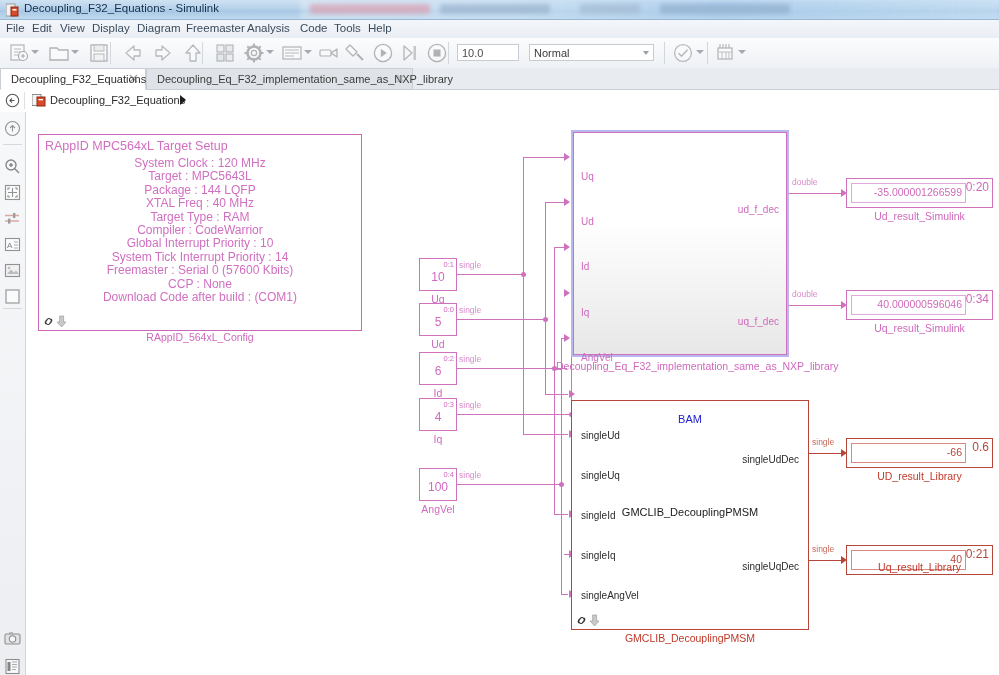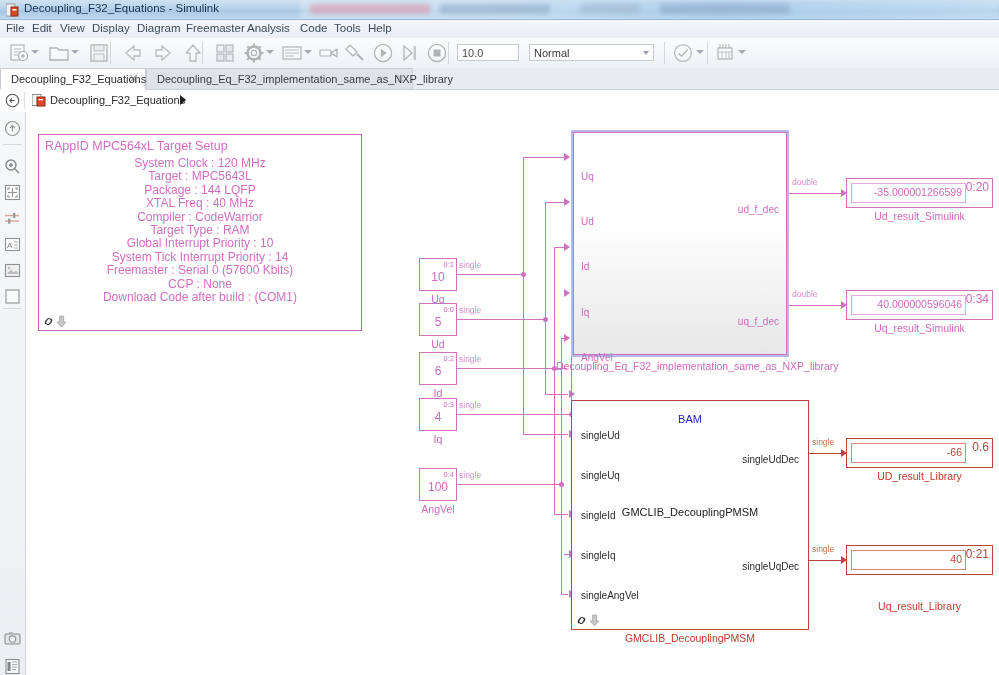--- a/index.html
+++ b/index.html
@@ -319,36 +319,37 @@
 
   <div class="canvas">
 
     <div class="annot" style="left:12px;top:22px;width:324px;height:197px">
       <div class="hdr">RAppID MPC564xL Target Setup</div>
       <div class="body">
         <div>System Clock : 120 MHz</div>
         <div>Target : MPC5643L</div>
         <div>Package : 144 LQFP</div>
         <div>XTAL Freq : 40 MHz</div>
+        <div>Target Type : RAM</div>
         <div>Compiler : CodeWarrior</div>
-        <div>Target Type : RAM</div>
         <div>Global Interrupt Priority : 10</div>
         <div>System Tick Interrupt Priority : 14</div>
         <div>Freemaster : Serial 0 (57600 Kbits)</div>
         <div>CCP : None</div>
         <div>Download Code after build : (COM1)</div>
       </div>
       <svg style="position:absolute;left:3px;bottom:2px;width:13px;height:13px" viewBox="0 0 13 13">
         <path d="M4 9a2.3 2.3 0 010-3.2l2-2A2.3 2.3 0 019 7l-1 1" fill="none" stroke="#444" stroke-width="1.1"></path>
         <path d="M9 4a2.3 2.3 0 010 3.2l-2 2A2.3 2.3 0 014 6l1-1" fill="none" stroke="#444" stroke-width="1.1"></path>
       </svg>
       <svg style="position:absolute;left:17px;bottom:2px;width:11px;height:13px" viewBox="0 0 11 13">
         <path d="M3.6 1h4v6h2.4L5.6 12 1 7h2.6z" fill="#c9c9c9" stroke="#a6a6a6" stroke-width="0.8"></path>
       </svg>
     </div>
+    <div class="blk-label lbl-mag" style="left:12px;top:219px;width:324px">RAppID_564xL_Config</div>
 
     <div class="const" style="left:393px;top:146px;width:38px;height:33px">
       <div class="tag">0:1</div>
       <div class="num">10</div>
     </div>
     <div class="sigtype" style="left:433px;top:148px">single</div>
     <div class="blk-label lbl-mag" style="left:393px;top:181px;width:38px">Uq</div>
 
     <div class="const" style="left:393px;top:191px;width:38px;height:33px">
       <div class="tag">0:0</div>
@@ -494,16 +495,16 @@
       <div class="tag">0.6</div>
     </div>
     <div class="blk-label lbl-red" style="left:820px;top:358px;width:147px">UD_result_Library</div>
 
     <div class="disp red" style="left:820px;top:433px;width:147px;height:30px">
       <div class="inner">
         <div class="val">40</div>
       </div>
       <div class="tag">0:21</div>
     </div>
-    <div class="blk-label lbl-red" style="left:820px;top:488px;width:147px">Uq_result_Library</div>
+    <div class="blk-label lbl-red" style="left:820px;top:449px;width:147px">Uq_result_Library</div>
 
   </div>
 </div>
 
 </body></html>

